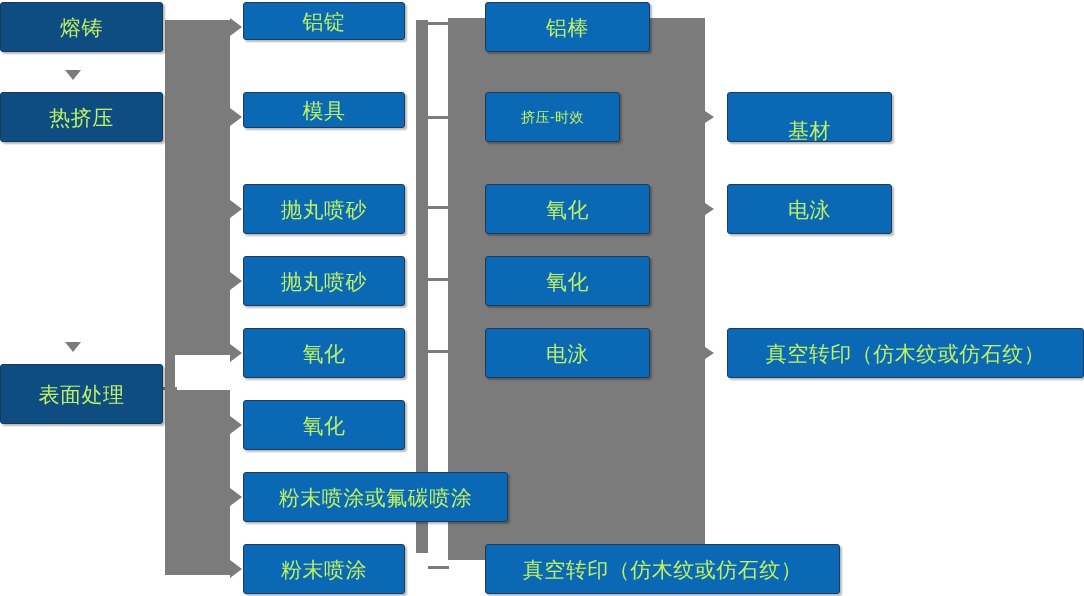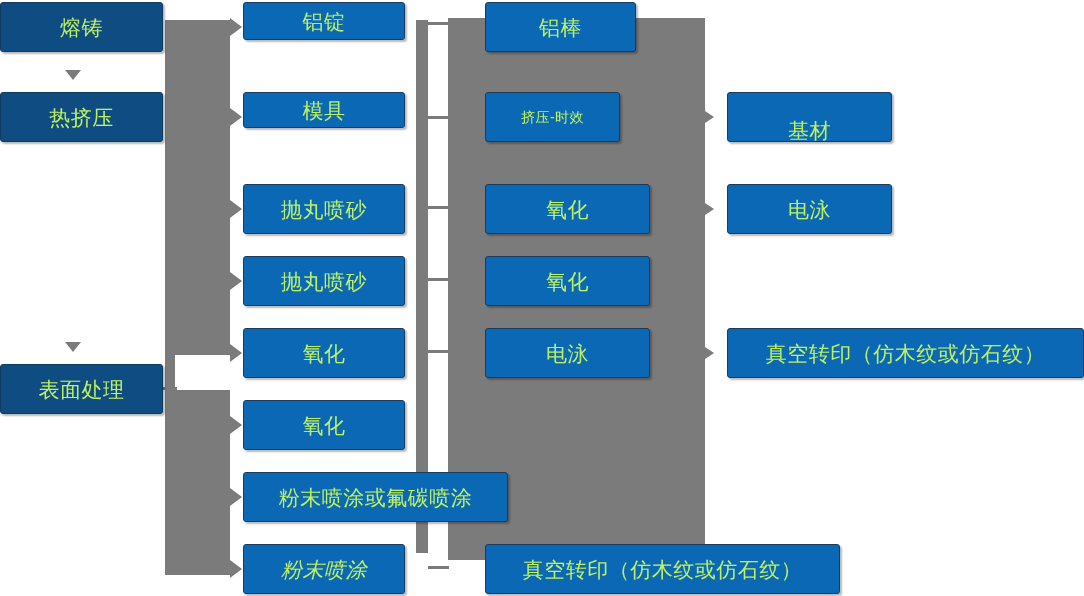--- a/index.html
+++ b/index.html
@@ -120,21 +120,21 @@
   <div class="gray-arrow-sm" style="left:705px; top:111px;"></div>
   <div class="gray-arrow-sm" style="left:705px; top:203px;"></div>
   <div class="gray-arrow-sm" style="left:705px; top:347px;"></div>
 
   <div class="node dark" style="left:0px; top:2px; width:163px; height:50px; font-size:21px;">
     <span class="cap">熔铸</span>
   </div>
   <div class="node dark" style="left:0px; top:92px; width:163px; height:50px; font-size:21px;">
     <span class="cap">热挤压</span>
   </div>
-  <div class="node dark" style="left:0px; top:364px; width:163px; height:50px; font-size:21px;">
+  <div class="node dark" style="left:0px; top:364px; width:163px; height:60px; font-size:21px;">
     <span class="cap">表面处理</span>
   </div>
 
   <div class="node bright" style="left:243px; top:2px; width:162px; height:38px; font-size:21px;">
     <span class="cap">铝锭</span>
   </div>
   <div class="node bright" style="left:243px; top:92px; width:162px; height:36px; font-size:21px;">
     <span class="cap">模具</span>
   </div>
   <div class="node bright" style="left:243px; top:184px; width:162px; height:50px; font-size:21px;">
@@ -145,25 +145,25 @@
   </div>
   <div class="node bright" style="left:243px; top:328px; width:162px; height:50px; font-size:21px;">
     <span class="cap">氧化</span>
   </div>
   <div class="node bright" style="left:243px; top:400px; width:162px; height:50px; font-size:21px;">
     <span class="cap">氧化</span>
   </div>
   <div class="node bright" style="left:243px; top:472px; width:265px; height:50px; font-size:21px;">
     <span class="cap">粉末喷涂或氟碳喷涂</span>
   </div>
-  <div class="node bright" style="left:243px; top:544px; width:162px; height:50px; font-size:21px;font-style:italic;">
+  <div class="node bright" style="left:243px; top:544px; width:162px; height:50px; font-size:21px;">
     <span class="cap">粉末喷涂</span>
   </div>
 
-  <div class="node bright" style="left:485px; top:2px; width:151px; height:50px; font-size:21px;">
+  <div class="node bright" style="left:485px; top:2px; width:165px; height:50px; font-size:21px;">
     <span class="cap">铝棒</span>
   </div>
   <div class="node bright" style="left:485px; top:92px; width:135px; height:50px; font-size:14px;">
     <span class="cap">挤压-时效</span>
   </div>
   <div class="node bright" style="left:485px; top:184px; width:165px; height:50px; font-size:21px;">
     <span class="cap">氧化</span>
   </div>
   <div class="node bright" style="left:485px; top:256px; width:165px; height:50px; font-size:21px;">
     <span class="cap">氧化</span>

